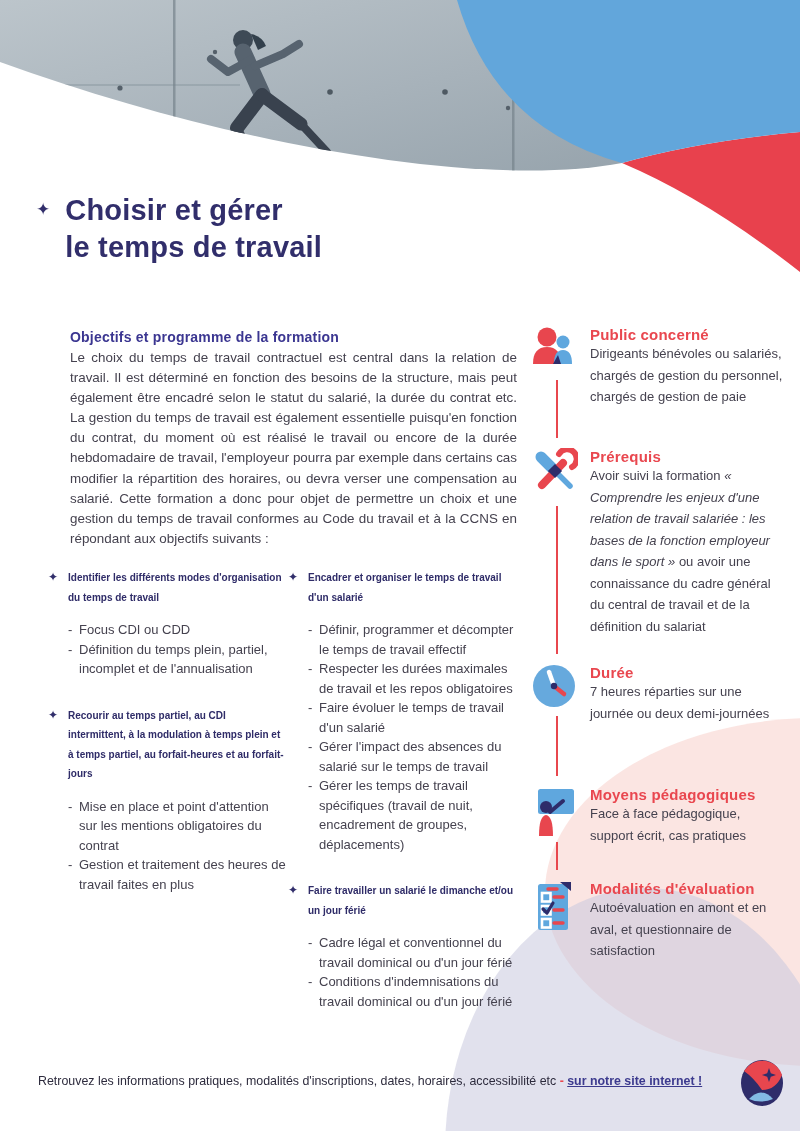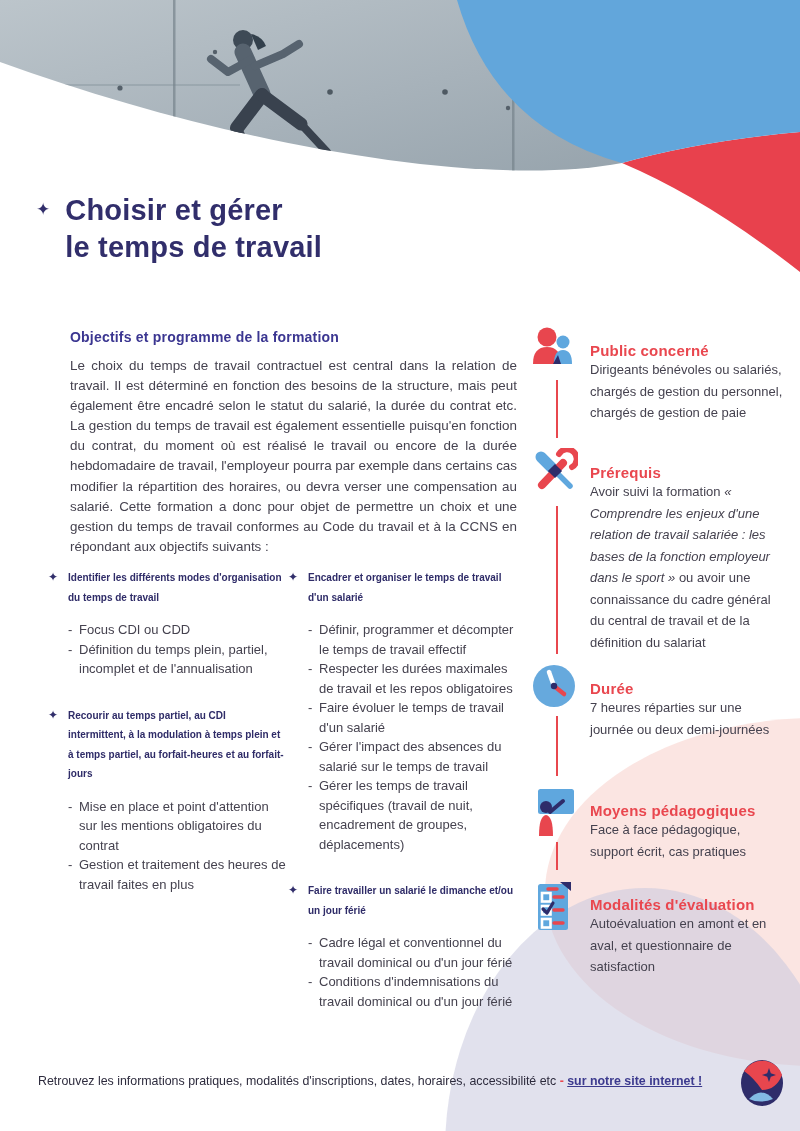--- a/index.html
+++ b/index.html
@@ -19,36 +19,36 @@
   .title-block { position:absolute; left:36px; top:192px; display:flex; z-index:3; }
   .sparkle { color:#312e6b; font-family:"DejaVu Sans",sans-serif; font-weight:bold; }
   .title-block .sparkle { font-size:17px; line-height:17px; margin-top:9px; }
   h1.doc-title {
     margin-left:15px; font-size:29px; line-height:37px; font-weight:bold;
     color:#312e6b; letter-spacing:0.2px;
   }
   
   .intro { position:absolute; left:70px; top:329px; width:447px; z-index:3; }
   .intro-heading { font-size:14px; font-weight:bold; color:#3b3691; letter-spacing:0.2px; }
-  .intro-paragraph { margin-top:11px; font-size:13.4px; line-height:20.1px; text-align:justify; color:#45424f; }
+  .intro-paragraph { margin-top:3px; font-size:13.4px; line-height:20.1px; text-align:justify; color:#45424f; }
   
   .col { position:absolute; top:568px; z-index:3; }
   .col-1 { left:48px; width:238px; }
   .col-2 { left:288px; width:235px; }
   .group + .group { margin-top:27px; }
   .group-head { display:flex; }
   .group-head .sparkle { font-size:12px; line-height:19px; flex:0 0 20px; }
   .group-title { font-size:10px; line-height:19.5px; font-weight:bold; color:#2f2c68; }
   .group-items { margin-top:13px; padding-left:20px; }
   .li { display:flex; font-size:13px; line-height:19.5px; color:#45424f; }
   .li .dash { flex:0 0 11px; }
   
   .side-section { position:absolute; left:528px; width:264px; padding-left:62px; z-index:3; }
   .side-icon { position:absolute; left:4px; top:0; }
-  .side-heading { font-size:15px; font-weight:bold; color:#e9474f; letter-spacing:0.2px;margin-top:16px; }
+  .side-heading { font-size:15px; font-weight:bold; color:#e9474f; letter-spacing:0.2px; }
   .side-text { font-size:13px; line-height:21.5px; color:#45424f; width:196px; }
   .side-text .it { font-style:italic; }
   .vline { position:absolute; left:556px; width:2px; background:#e8474e; z-index:3; }
   
   .footer { position:absolute; left:38px; top:1074px; width:700px; z-index:4; font-size:12.4px; color:#2d2b3d; white-space:nowrap; }
   .footer .f-dash { color:#e8464e; font-weight:bold; }
   .footer a.f-link { color:#3c3a8e; font-weight:bold; text-decoration:underline; cursor:pointer; }
   .logo { position:absolute; left:739px; top:1057px; z-index:4; }
 </style>
 </head>

